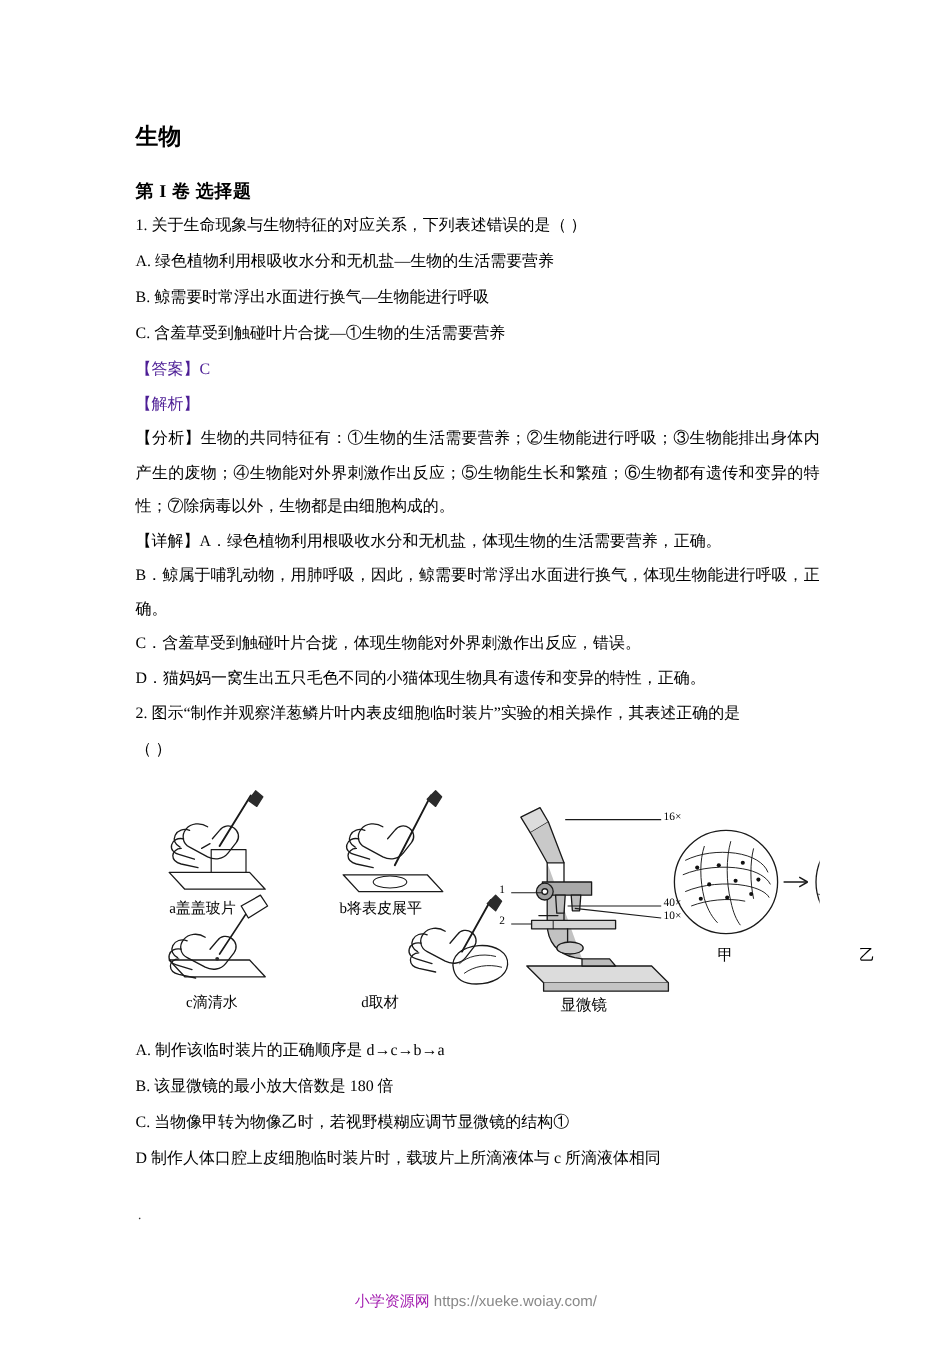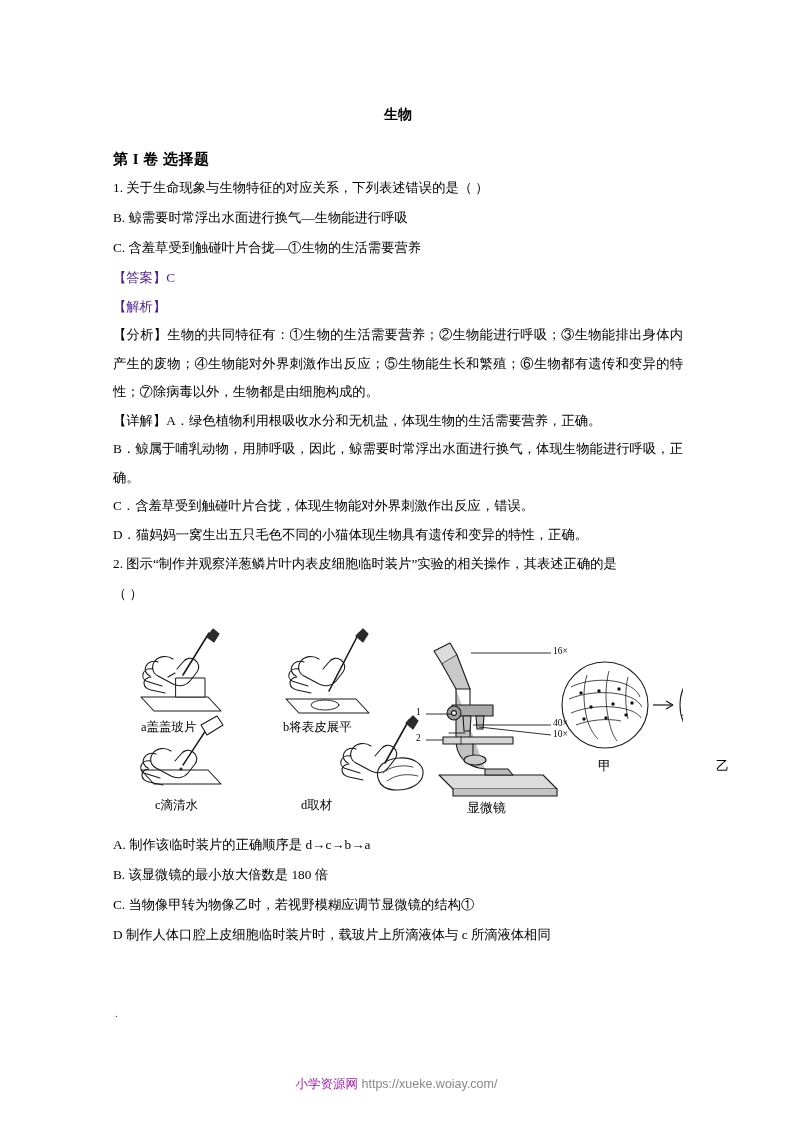--- a/index.html
+++ b/index.html
@@ -29,22 +29,21 @@
   }
   .doc-title {
     text-align: center;
     font-size: 19.5px;
     font-weight: bold;
     letter-spacing: 0.5px;
     margin: 0 0 0 0;
     line-height: 30px;
   }
   .doc-subtitle {
-    text-align: center;
-    font-size: 14px;
+    font-size: 19px;
     font-weight: bold;
     margin: 14px 0 0 0;
     line-height: 26px;
   }
   .section-head {
     font-size: 15px;
     font-weight: bold;
     margin-top: 22px;
     margin-bottom: 4px;
     letter-spacing: 0.5px;
@@ -125,20 +124,21 @@
 <body>
 
 <div class="page">
   <div class="content">
 
     <div class="doc-subtitle">生物</div>
 
     <div class="section-head">第 I 卷   选择题</div>
 
     <div class="q-line">1. 关于生命现象与生物特征的对应关系，下列表述错误的是（      ）</div>
+    <div class="opt-line">A. 绿色植物利用根吸收水分和无机盐—生物的生活需要营养</div>
     <div class="opt-line">B. 鲸需要时常浮出水面进行换气—生物能进行呼吸</div>
     <div class="opt-line">C. 含羞草受到触碰叶片合拢—①生物的生活需要营养</div>
 
     <div class="ans">【答案】C</div>
     <div class="ans">【解析】</div>
 
     <div class="para"><span>【分析】</span><span>生物的共同特征有：①生物的生活需要营养；②生物能进行呼吸；③生物能排出身体内产生的废物；④生物能对外界刺激作出反应；⑤生物能生长和繁殖；⑥生物都有遗传和变异的特性；⑦除病毒以外，生物都是由细胞构成的。</span></div>
 
     <div class="para"><span>【详解】</span><span>A．绿色植物利用根吸收水分和无机盐，体现生物的生活需要营养，正确。</span></div>
     <div class="para">B．鲸属于哺乳动物，用肺呼吸，因此，鲸需要时常浮出水面进行换气，体现生物能进行呼吸，正确。</div>

